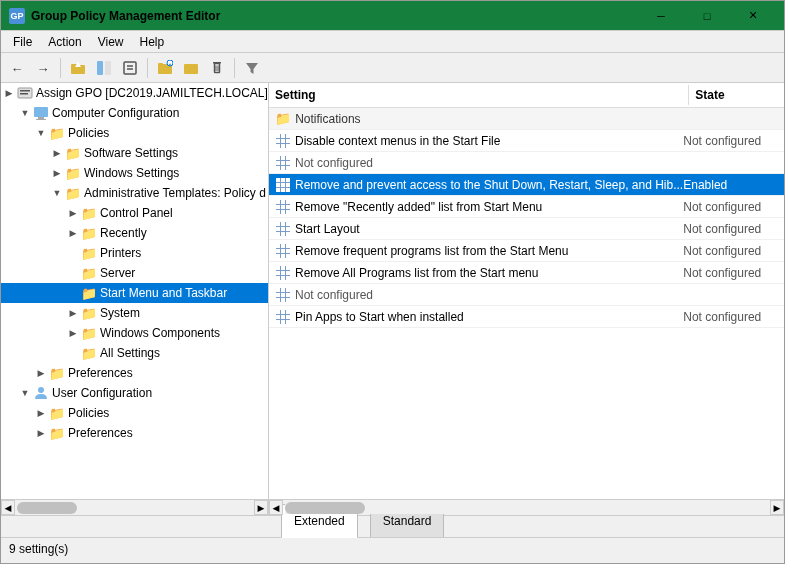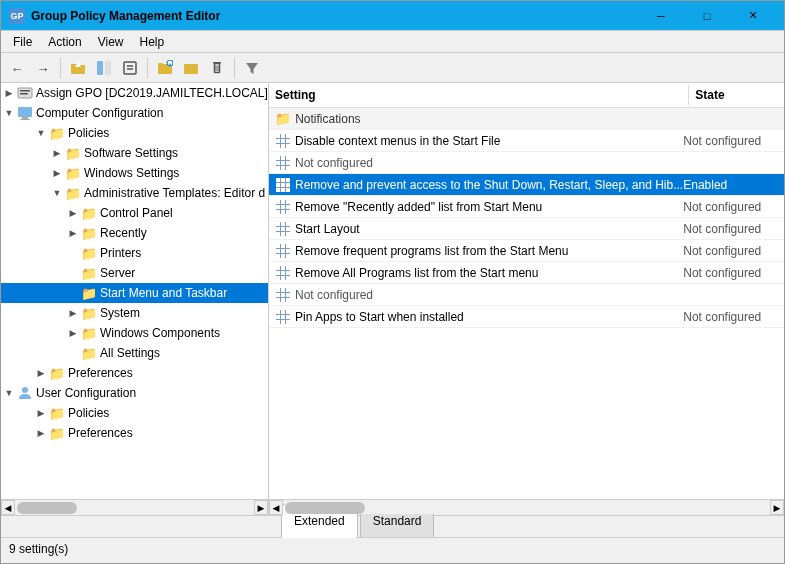--- a/index.html
+++ b/index.html
@@ -8,21 +8,21 @@
       font-size: 12px;
       background: #f0f0f0;
       width: 785px;
       height: 564px;
       overflow: hidden;
       border: 1px solid #999;
     }
 
     
     .title-bar {
-      background: #0ea5e9;
+      background: #15803d;
       height: 30px;
       display: flex;
       align-items: center;
       padding: 0 8px;
       border-bottom: 1px solid #ccc;
       gap: 6px;
     }
     .title-bar-icon {
       width: 16px; height: 16px;
       background: #4a90d9;
@@ -254,42 +254,42 @@
       padding-left: 280px;
       border-top: 1px solid #ccc;
     }
     .tab {
       padding: 9px 12px;
       background: #e0e0e0;
       border: 1px solid #bbb;
       border-bottom: none;
       cursor: pointer;
       font-size: 12px;
-      margin-right: 2px;
+      margin-right: 12px;
       border-radius: 3px 3px 0 0;
     }
     .tab.active {
       background: white;
       border-bottom: 1px solid white;
       margin-bottom: -1px;
     }
 
     
     .status-bar {
       height: 22px;
       background: #f0f0f0;
       border-top: 1px solid #ccc;
       display: flex;
       align-items: center;
       padding: 0 8px;
       font-size: 12px;
     }
 
     
-    .indent-1 { }
+    .indent-1 { padding-left: 16px; }
     .indent-2 { padding-left: 32px; }
     .indent-3 { padding-left: 48px; }
     .indent-4 { padding-left: 64px; }
 
     
     .policy-grid-icon {
       width: 14px; height: 14px;
       background: #7a9dc7;
       display: grid;
       grid-template-columns: 1fr 1fr 1fr;
@@ -419,21 +419,21 @@
 
     <div class="tree-item indent-3">
       <div class="tree-expand collapsed"></div>
       <div class="tree-icon">📁</div>
       <span class="tree-label">Windows Settings</span>
     </div>
 
     <div class="tree-item indent-3">
       <div class="tree-expand expanded"></div>
       <div class="tree-icon">📁</div>
-      <span class="tree-label">Administrative Templates: Editor d</span>
+      <span class="tree-label">Administrative Templates: Policy d</span>
     </div>
 
     <div class="tree-item indent-4">
       <div class="tree-expand collapsed"></div>
       <div class="tree-icon">📁</div>
       <span class="tree-label">Control Panel</span>
     </div>
 
     <div class="tree-item indent-4">
       <div class="tree-expand collapsed"></div>

